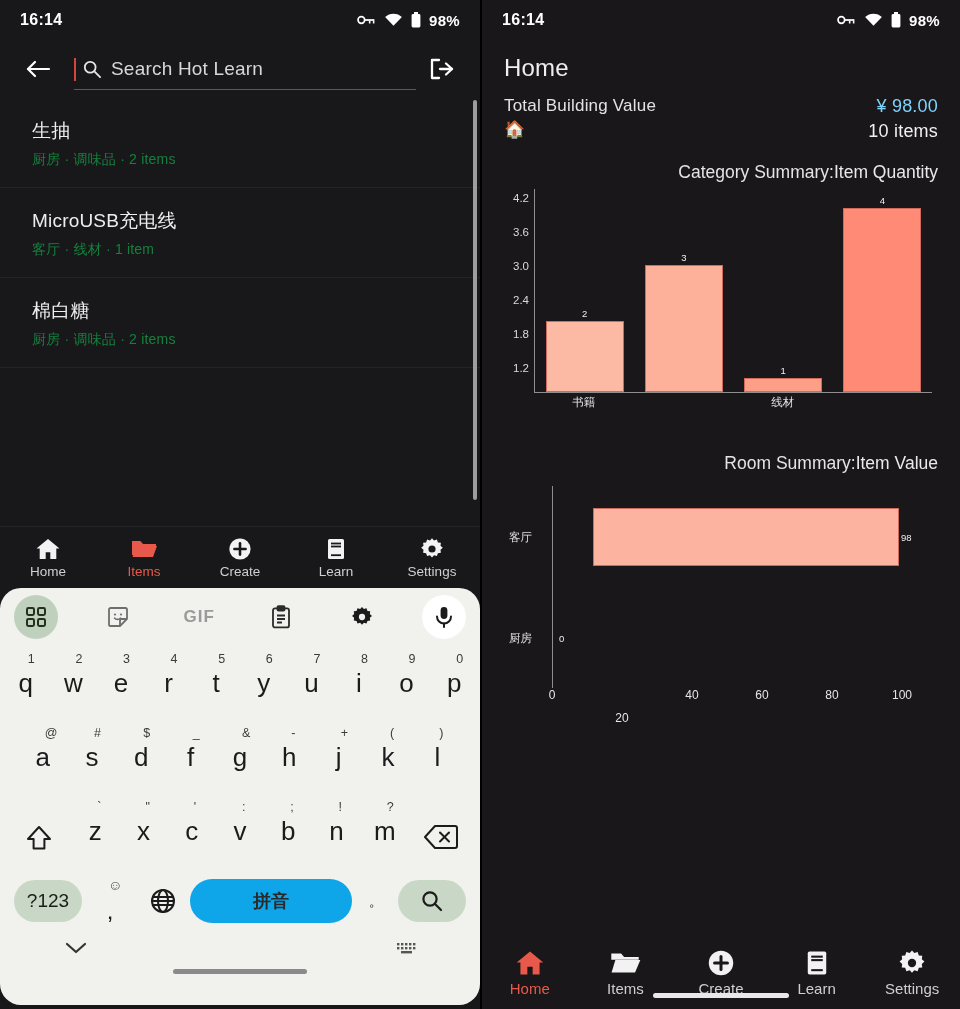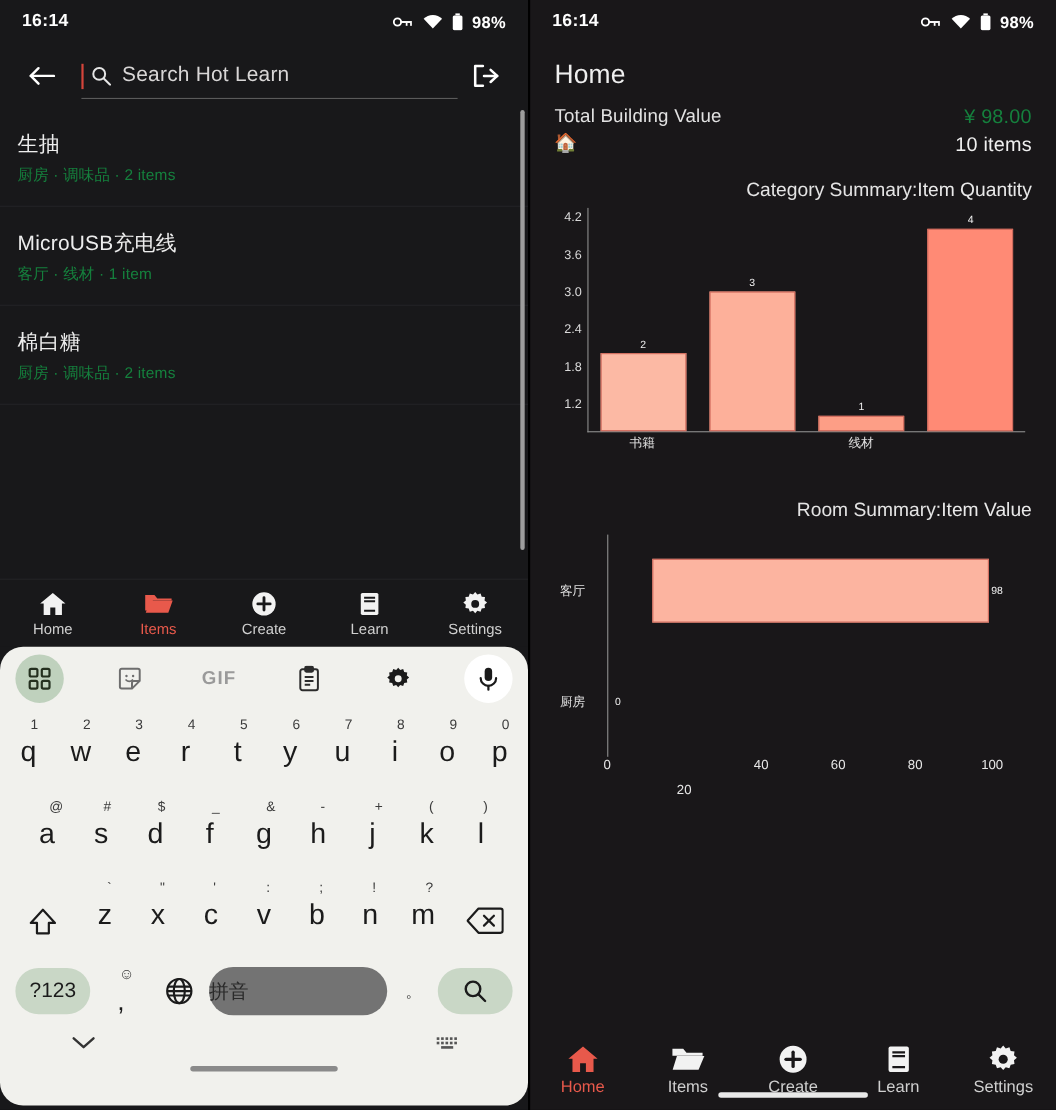--- a/index.html
+++ b/index.html
@@ -65,21 +65,21 @@
   }
   .search-underline {
     position: absolute; left: 0; right: -6px; bottom: 2px;
     height: 1px; background: #5a5a5a;
   }
   .logout-btn { width: 40px; height: 40px; display:flex; align-items:center; justify-content:center; cursor:pointer; }
 
   
   .item-list { position: relative; height: 428px; overflow: hidden; }
   .list-item {
-    padding: 20px 22px 18px 16px;
+    padding: 20px 22px 18px 32px;
     border-bottom: 1px solid #232326;
     cursor: pointer;
   }
   .list-item .title {
     color: #ededed; font-size: 19px; letter-spacing: .2px; margin-bottom: 7px;
   }
   .list-item .sub {
     color: #15803d; font-size: 14px; letter-spacing: .2px;
   }
   .list-scrollbar {
@@ -149,22 +149,22 @@
   }
   .kcomma {
     width: 56px; height: 52px; position: relative;
     display:flex; align-items:center; justify-content:center; cursor:pointer;
   }
   .kcomma .alt2 { position:absolute; top: 2px; left: 50%; transform: translateX(-2px); font-size: 14px; color:#3b3b3b;}
   .kcomma .main { font-size: 24px; color:#1b1b1b; position:relative; top: 10px;}
   .kglobe { width: 50px; height: 52px; display:flex; align-items:center; justify-content:center; cursor:pointer;}
   .kspace {
     flex: 1 1 auto; height: 44px; border-radius: 22px;
-    background: #737373; display:flex; align-items:center; 
-    font-size: 18px; color:#2a2a2a; cursor:pointer; margin: 0 2px;
+    background: #0ea5e9; display:flex; align-items:center; justify-content:center;
+    font-size: 18px; color:#2a2a2a; cursor:pointer; margin: 0 2px; font-weight: bold;
   }
   .kperiod { width: 44px; height: 52px; display:flex; align-items:center; justify-content:center; font-size: 15px; color:#1b1b1b; cursor:pointer;}
   .ksearch {
     width: 68px; height: 42px; border-radius: 21px; background:#c9d7c6;
     display:flex; align-items:center; justify-content:center; cursor:pointer; margin-right: 4px;
   }
   .kb-bottom {
     height: 52px; display: flex; align-items: center; position: relative;
   }
   .kb-chev { position:absolute; left: 64px; top: 8px; cursor:pointer; }
@@ -178,21 +178,21 @@
   .home-title {
     color: #efefef; font-size: 24px; padding: 14px 22px 14px 22px; letter-spacing: .2px;
   }
   .value-row {
     display: flex; justify-content: space-between; align-items: flex-start;
     padding: 0 22px 6px 22px;
   }
   .value-left .tbv { color: #e2e2e2; font-size: 17px; letter-spacing: .2px; }
   .value-left .emoji { font-size: 17px; margin-top: 3px; display:block;}
   .value-right { text-align: right; }
-  .value-right .amt { color: #15803d; font-size: 18px; font-weight: 500; letter-spacing:.2px;}
+  .value-right .amt { color: #7dd3fc; font-size: 18px; font-weight: 500; letter-spacing:.2px;}
   .value-right .cnt { color: #f0f0f0; font-size: 18px; margin-top: 4px; letter-spacing:.2px;}
 
   .chart-head {
     display: flex; justify-content: flex-end; align-items: baseline;
     padding: 14px 22px 2px 22px;
   }
   .chart-head .lbl { color: #e4e4e4; font-size: 17.5px; }
   .chart-head .metric { color: #e9e9e9; font-size: 17.5px; }
 
   .chart-box { position: relative; margin: 4px 14px 0 14px; }

